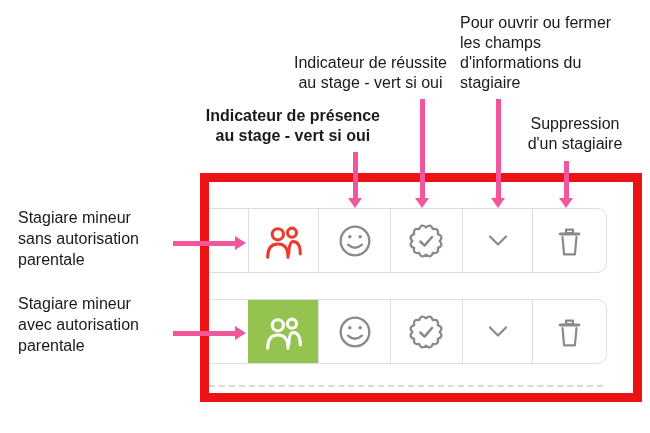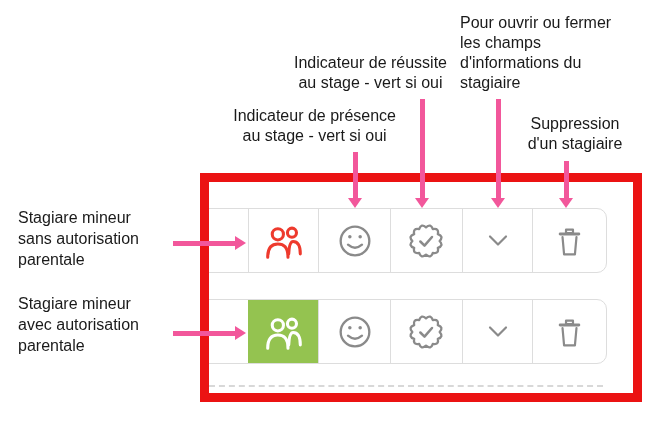--- a/index.html
+++ b/index.html
@@ -5,21 +5,21 @@
   html,body{margin:0;padding:0;background:#fff;}
   body{width:650px;height:433px;position:relative;overflow:hidden;
        font-family:"Liberation Sans",sans-serif;color:#1a1a1a;}
 
   
   .ann{position:absolute;font-size:16px;line-height:20px;white-space:pre-line;z-index:40;}
   .ann.r{text-align:center;}
   .ann.c{text-align:center;}
   #ann-open{left:460px;top:13px;width:190px;}
   #ann-success{right:203px;top:53px;}
-  #ann-presence{right:254px;top:106px;}
+  #ann-presence{right:270px;top:106px;font-weight:bold;}
   #ann-delete{left:485px;top:114px;width:180px;}
   #ann-minor-no{left:18px;top:207px;line-height:21px;}
   #ann-minor-yes{left:18px;top:293px;line-height:21px;}
 
   
   #frame{position:absolute;left:200px;top:173px;width:442px;height:229px;
          border:9px solid #EB1313;box-sizing:border-box;z-index:20;}
 
   
   .row{position:absolute;left:200px;width:407px;height:65px;background:#fff;

